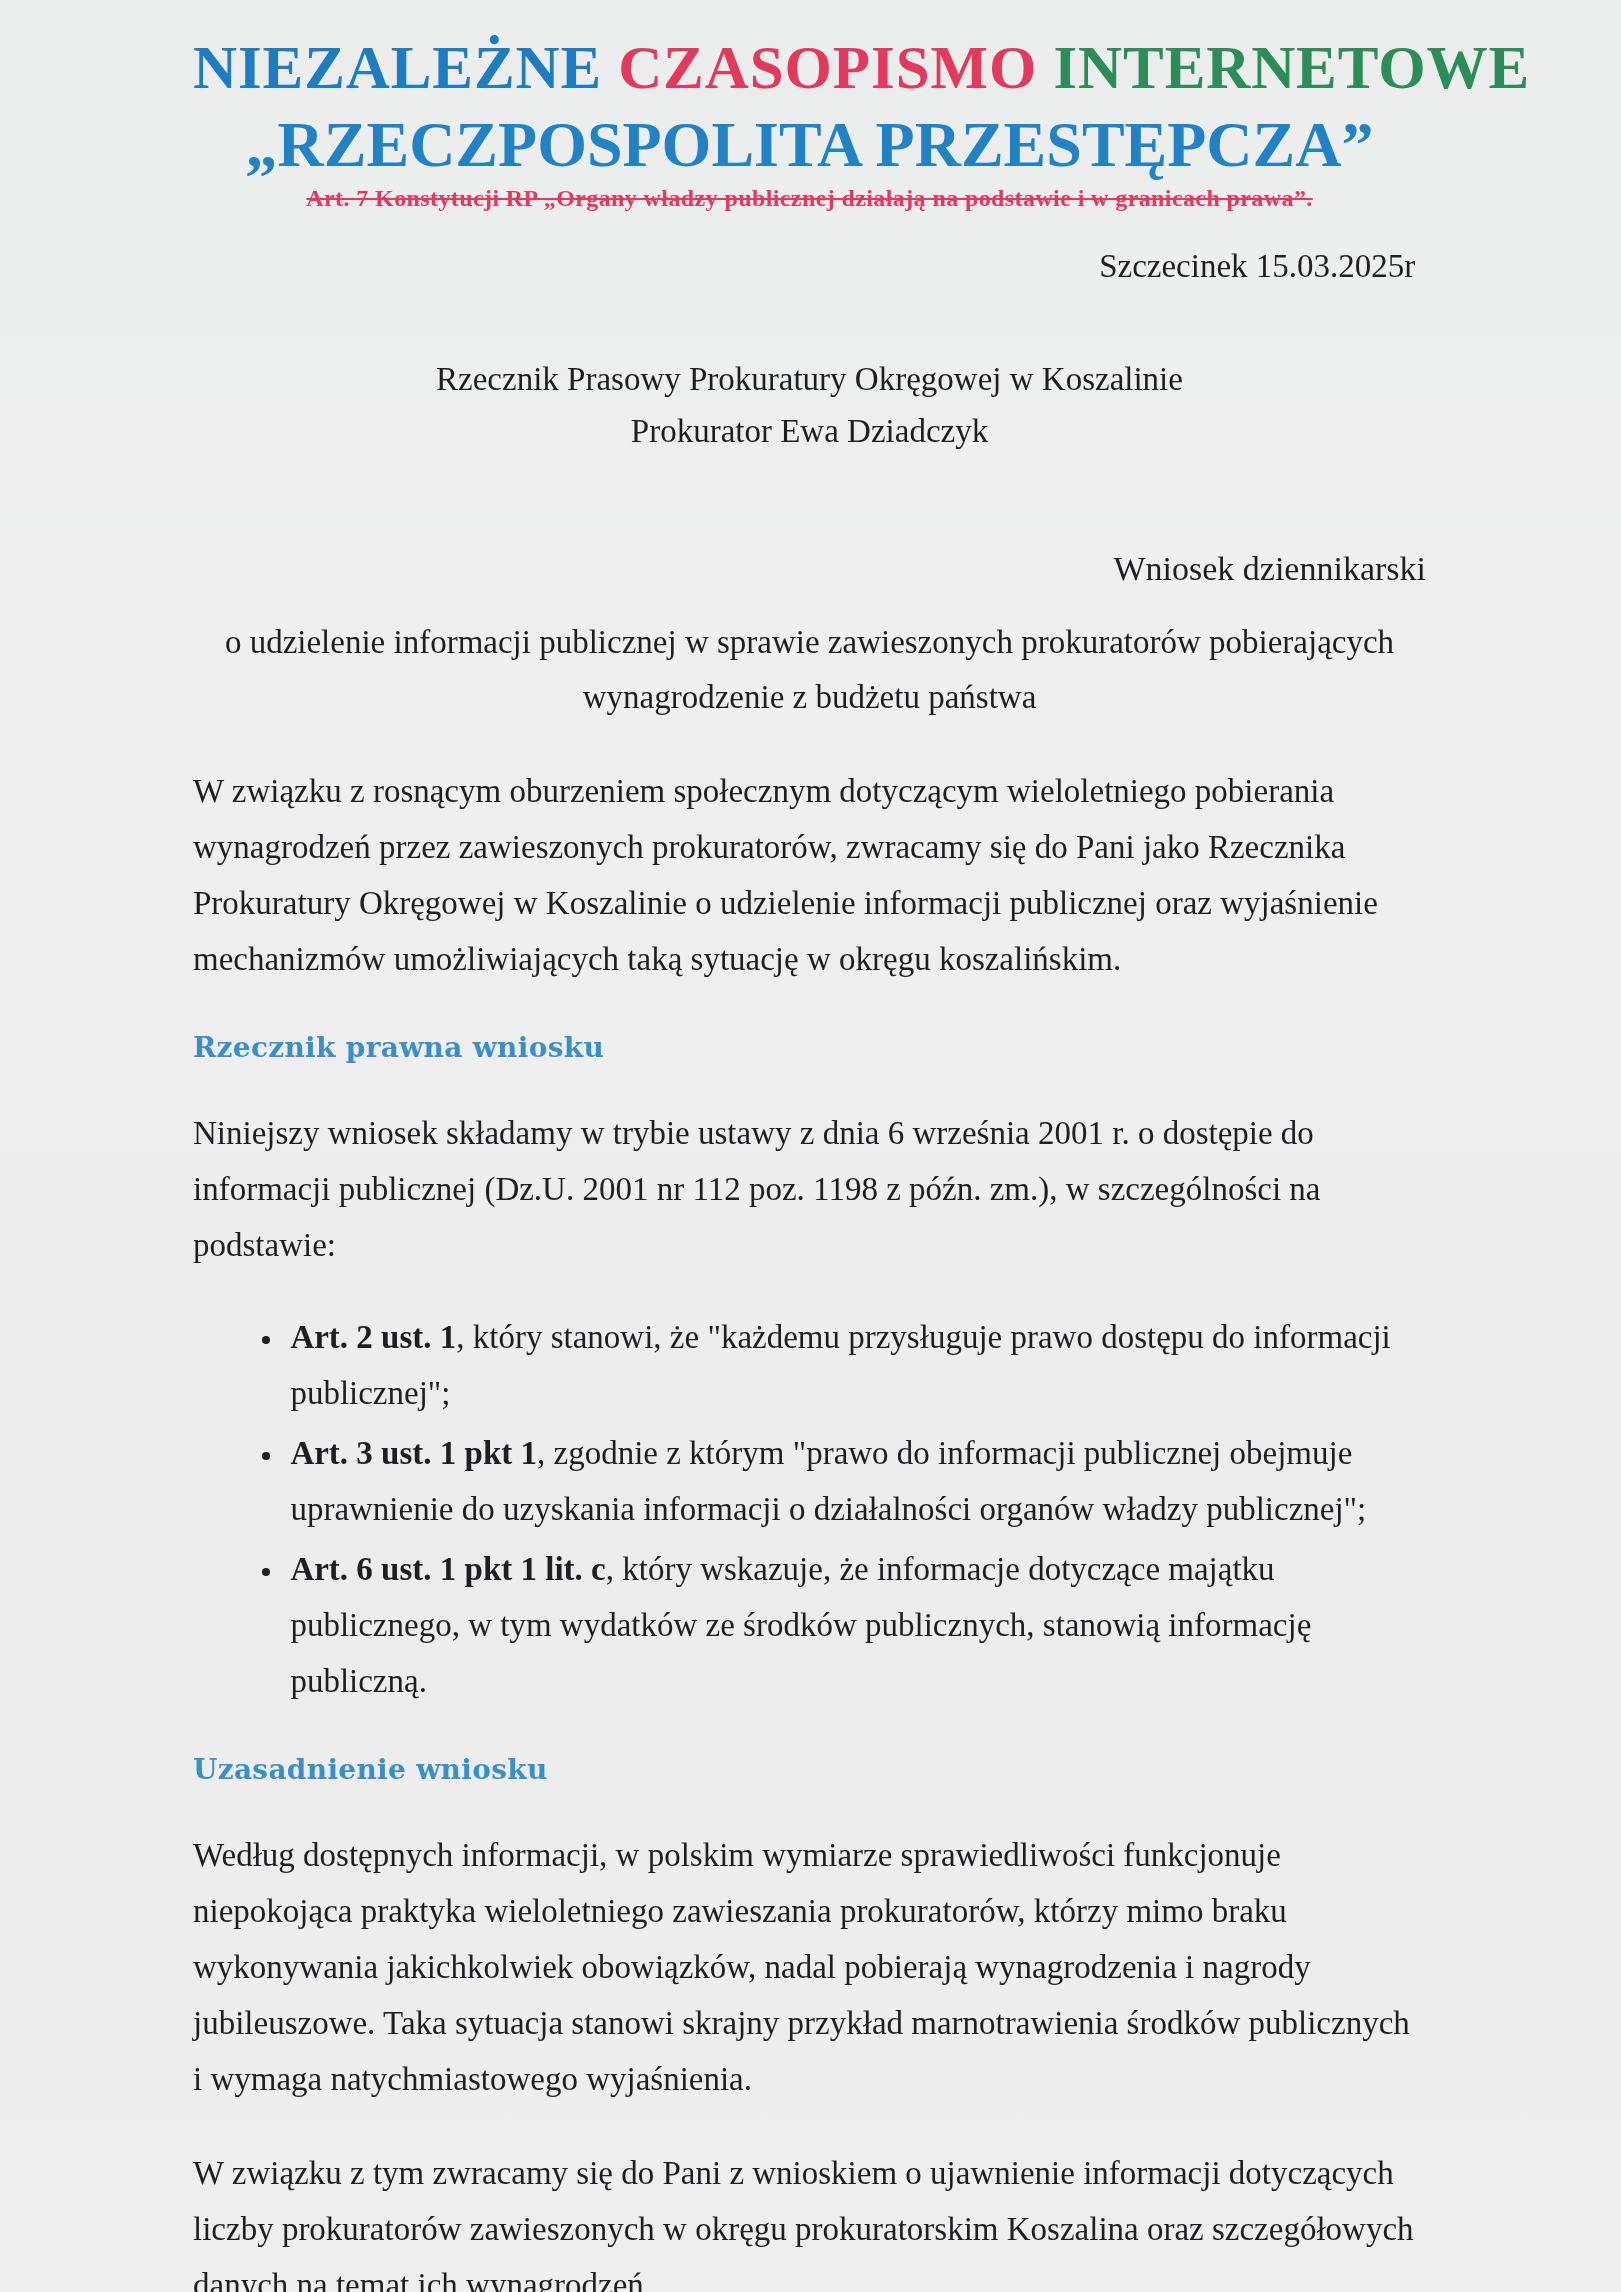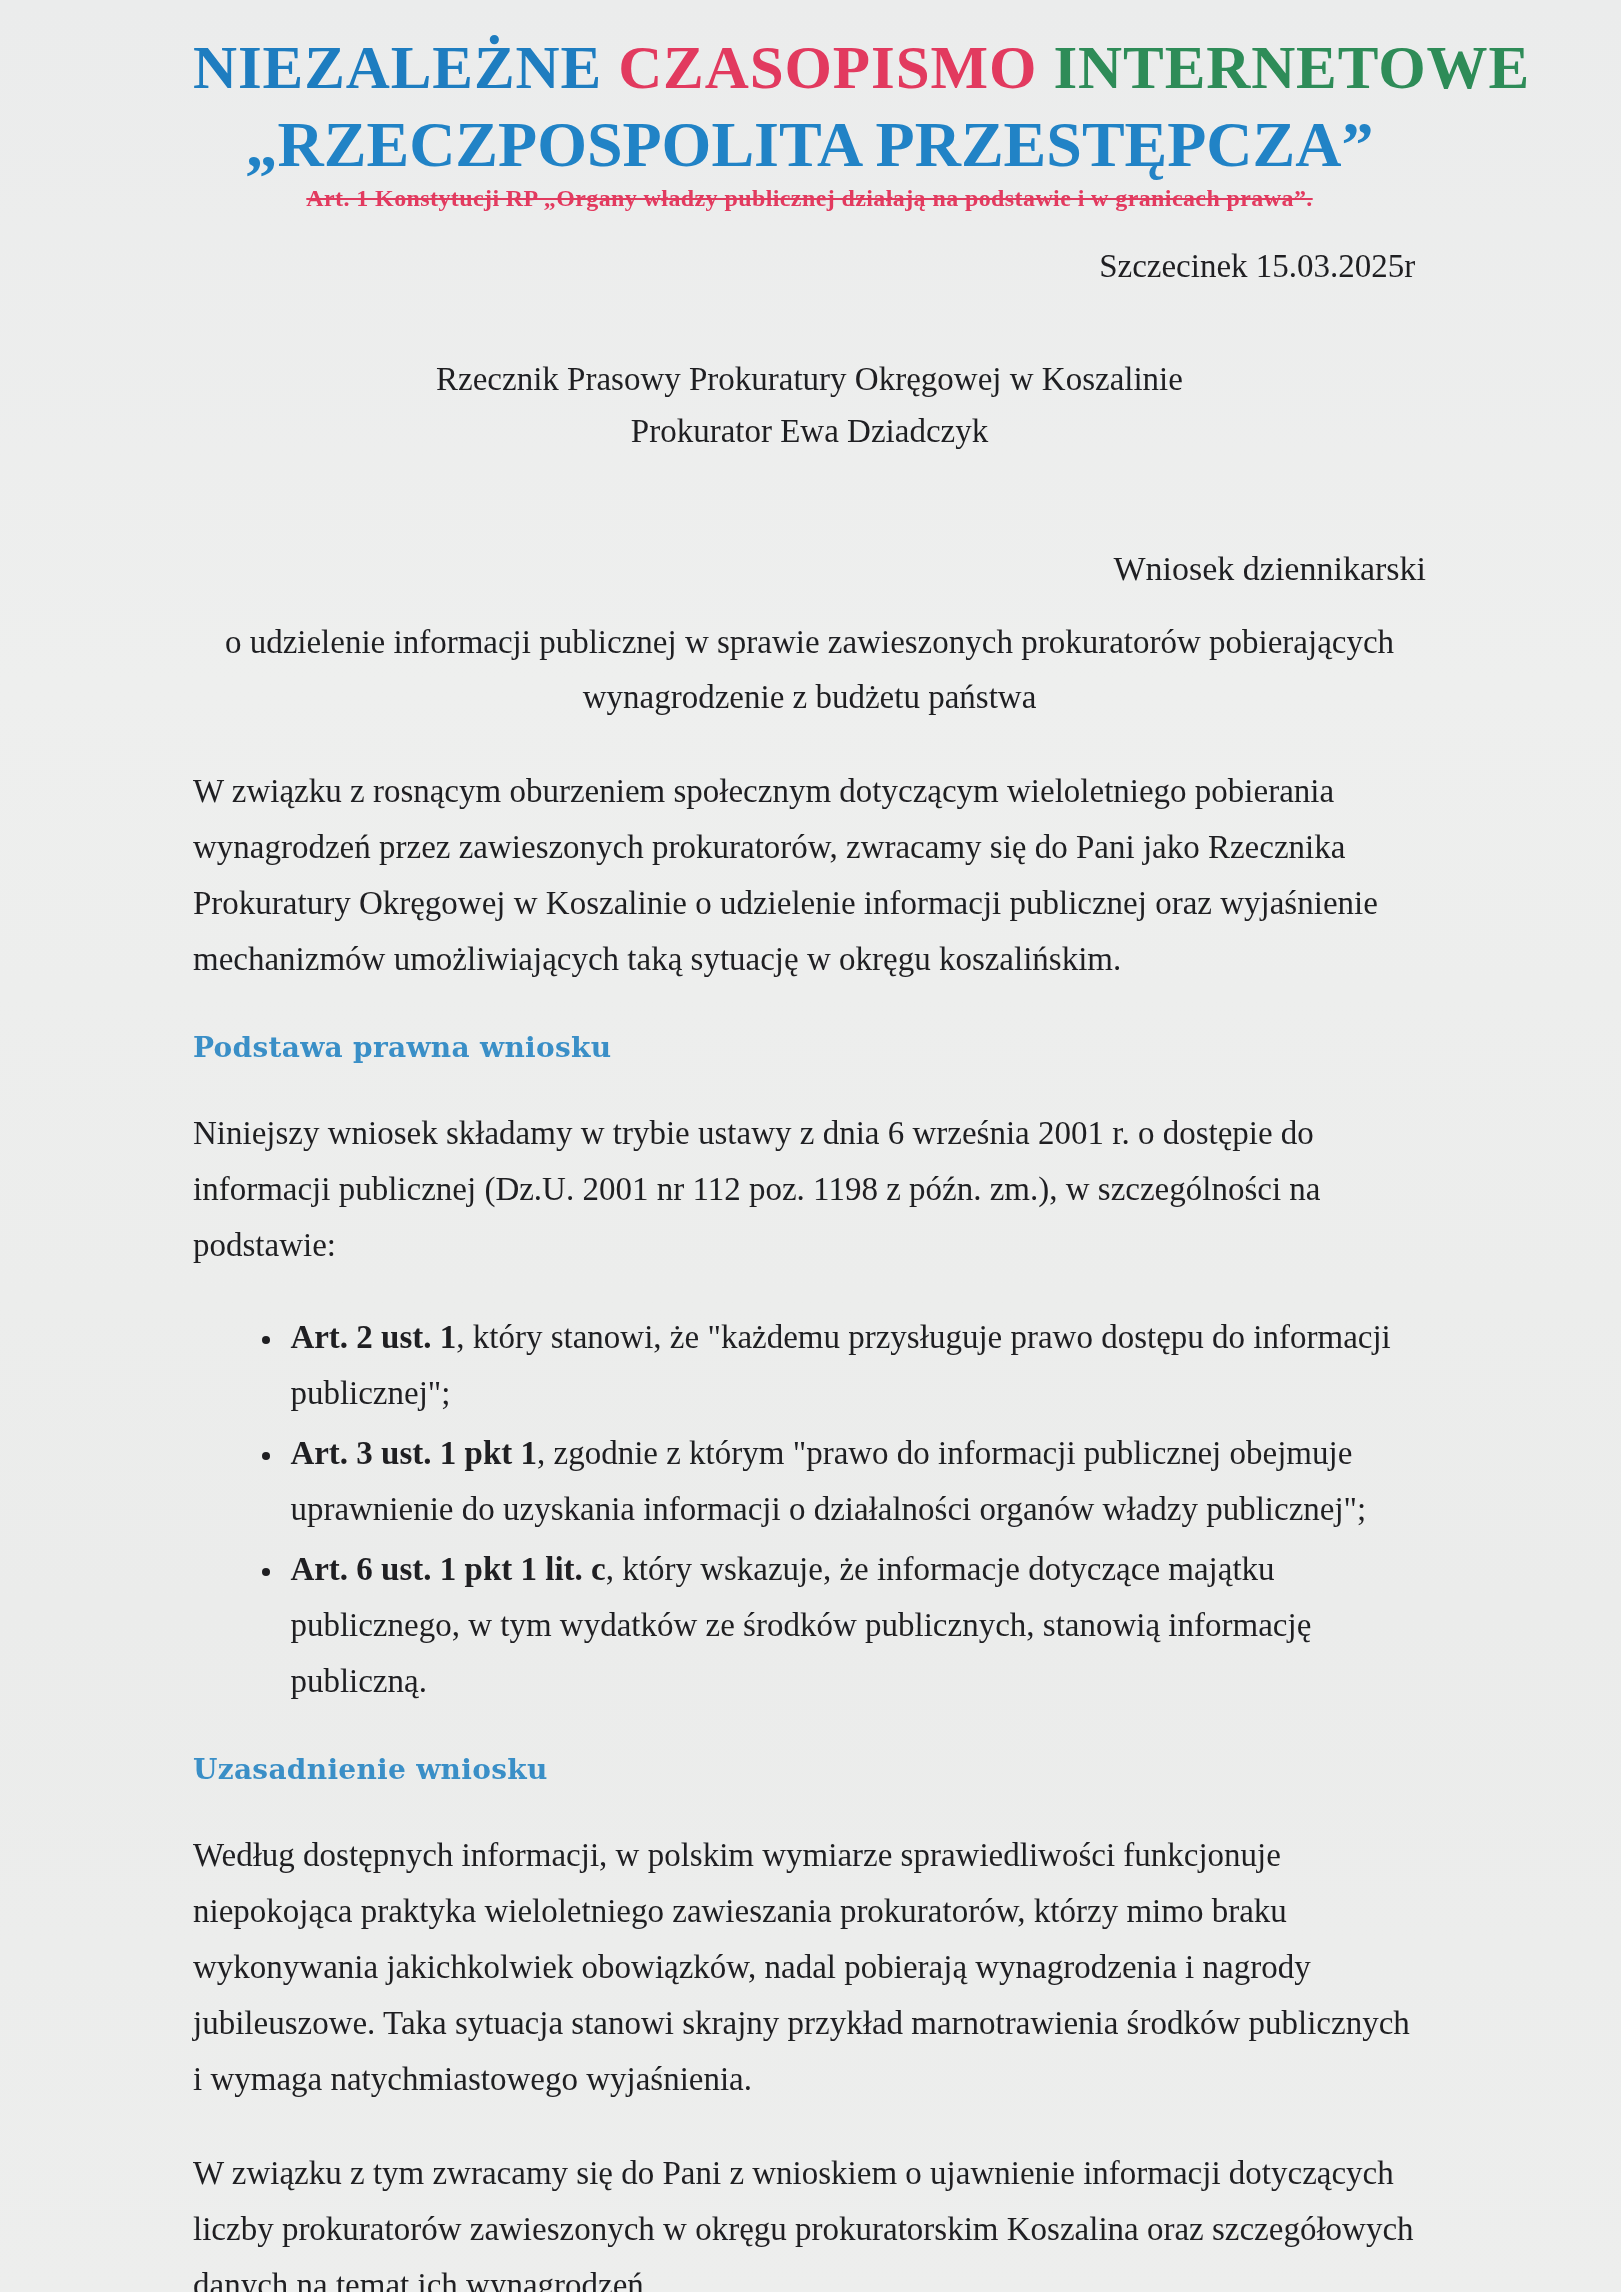--- a/index.html
+++ b/index.html
@@ -96,36 +96,36 @@
 
 <div class="page">
 
   <header class="masthead">
     <div class="masthead-line1">
       <span class="c-blue">NIEZALEŻNE</span>
       <span class="c-red">CZASOPISMO</span>
       <span class="c-green">INTERNETOWE</span>
     </div>
     <div class="masthead-line2">„RZECZPOSPOLITA PRZESTĘPCZA”</div>
-    <div class="masthead-motto">Art. 1 Konstytucji RP „Organy władzy publicznej działają na podstawie i w granicach prawa”.</div>
+    <div class="masthead-motto">Art. 7 Konstytucji RP „Organy władzy publicznej działają na podstawie i w granicach prawa”.</div>
   </header>
 
   <div class="dateline">Szczecinek 15.03.2025r</div>
 
   <div class="addressee">
     <div>Rzecznik Prasowy Prokuratury Okręgowej w Koszalinie</div>
     <div>Prokurator Ewa Dziadczyk</div>
   </div>
 
   <div class="doc-title">Wniosek dziennikarski</div>
   <div class="doc-subtitle">o udzielenie informacji publicznej w sprawie zawieszonych prokuratorów pobierających wynagrodzenie z budżetu państwa</div>
 
   <p class="body-par">W związku z rosnącym oburzeniem społecznym dotyczącym wieloletniego pobierania wynagrodzeń przez zawieszonych prokuratorów, zwracamy się do Pani jako Rzecznika Prokuratury Okręgowej w Koszalinie o udzielenie informacji publicznej oraz wyjaśnienie mechanizmów umożliwiających taką sytuację w okręgu koszalińskim.</p>
 
-  <h2 class="sec-heading">Podstawa prawna wniosku</h2>
+  <h2 class="sec-heading">Rzecznik prawna wniosku</h2>
   <p class="body-par">Niniejszy wniosek składamy w trybie ustawy z dnia 6 września 2001 r. o dostępie do informacji publicznej (Dz.U. 2001 nr 112 poz. 1198 z późn. zm.), w szczególności na podstawie:</p>
 
   <ul class="legal-list">
     <li><span class="lead">Art. 2 ust. 1</span><span>, który stanowi, że "każdemu przysługuje prawo dostępu do informacji publicznej";</span></li>
     <li><span class="lead">Art. 3 ust. 1 pkt 1</span><span>, zgodnie z którym "prawo do informacji publicznej obejmuje uprawnienie do uzyskania informacji o działalności organów władzy publicznej";</span></li>
     <li><span class="lead">Art. 6 ust. 1 pkt 1 lit. c</span><span>, który wskazuje, że informacje dotyczące majątku publicznego, w tym wydatków ze środków publicznych, stanowią informację publiczną.</span></li>
   </ul>
 
   <h2 class="sec-heading">Uzasadnienie wniosku</h2>
   <p class="body-par">Według dostępnych informacji, w polskim wymiarze sprawiedliwości funkcjonuje niepokojąca praktyka wieloletniego zawieszania prokuratorów, którzy mimo braku wykonywania jakichkolwiek obowiązków, nadal pobierają wynagrodzenia i nagrody jubileuszowe. Taka sytuacja stanowi skrajny przykład marnotrawienia środków publicznych i wymaga natychmiastowego wyjaśnienia.</p>

